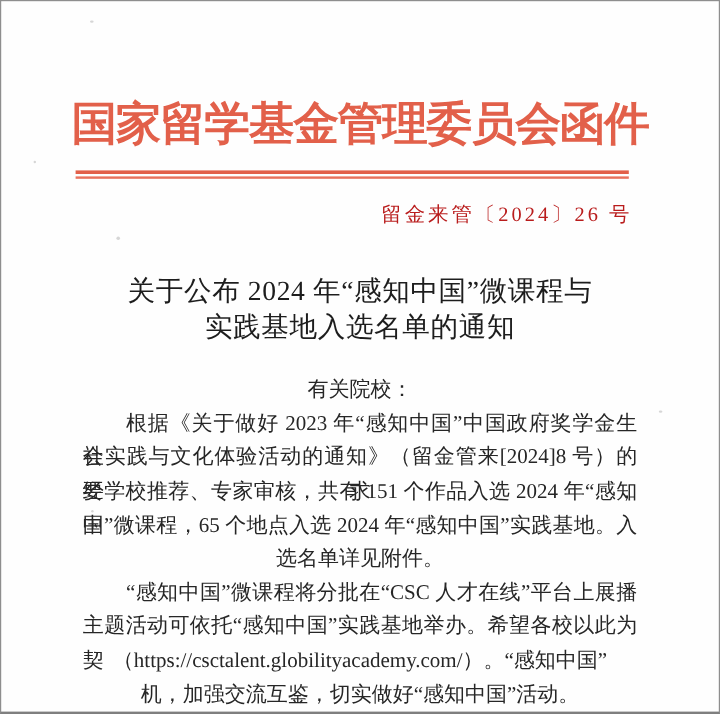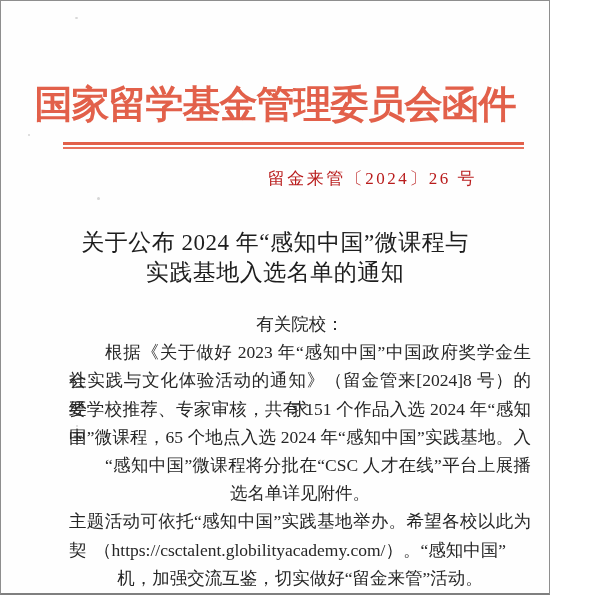--- a/index.html
+++ b/index.html
@@ -3,21 +3,21 @@
 <meta charset="utf-8">
 <style>
   html, body {
     margin: 0;
     padding: 0;
     background: #ffffff;
     font-family: "Liberation Serif", "DejaVu Serif", serif;
   }
   .page {
     position: relative;
-    width: 550px;
+    width: 600px;
     height: 595px;
     box-sizing: border-box;
     background: #fefefe;
     border: 1px solid #8e8e8e;
     border-bottom: 2px solid #7f7f7f;
     overflow: hidden;
   }
   
   .letterhead {
     position: absolute;
@@ -131,21 +131,21 @@
     <div>实践基地入选名单的通知</div>
   </div>
 
   <div class="body-text">
     <div class="line">有关院校：</div>
 
     <div class="line indent fill">根据《关于做好 2023 年“感知中国”中国政府奖学金生社</div>
     <div class="line fill">会实践与文化体验活动的通知》（留金管来[2024]8 号）的要求，</div>
     <div class="line fill">经学校推荐、专家审核，共有 151 个作品入选 2024 年“感知中</div>
     <div class="line fill">国”微课程，65 个地点入选 2024 年“感知中国”实践基地。入</div>
+    <div class="line">选名单详见附件。</div>
+
     <div class="line indent fill">“感知中国”微课程将分批在“CSC 人才在线”平台上展播</div>
-
-    <div class="line">选名单详见附件。</div>
     <div class="line fill">主题活动可依托“感知中国”实践基地举办。希望各校以此为契</div>
     <div class="line">（https://csctalent.globilityacademy.com/）。“感知中国”</div>
-    <div class="line">机，加强交流互鉴，切实做好“留金来管”活动。</div>
+    <div class="line">机，加强交流互鉴，切实做好“感知中国”活动。</div>
   </div>
 
 </div>
 
 </body></html>

